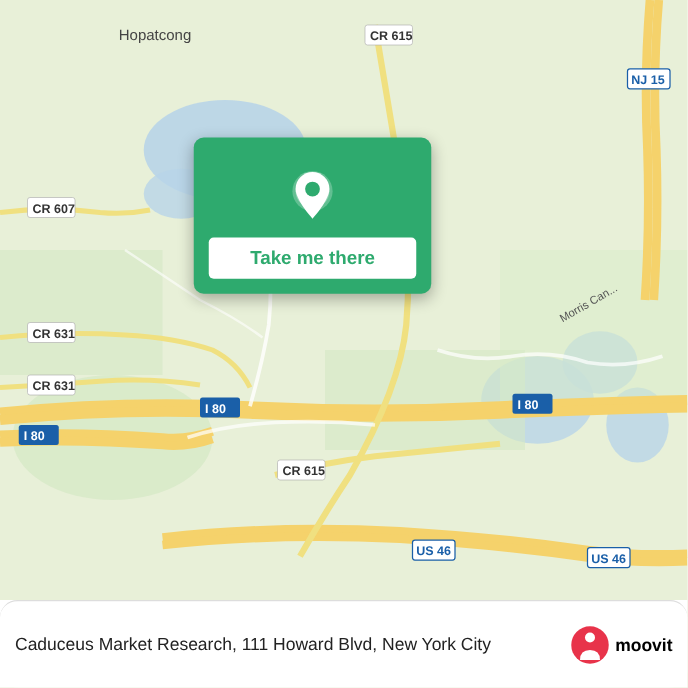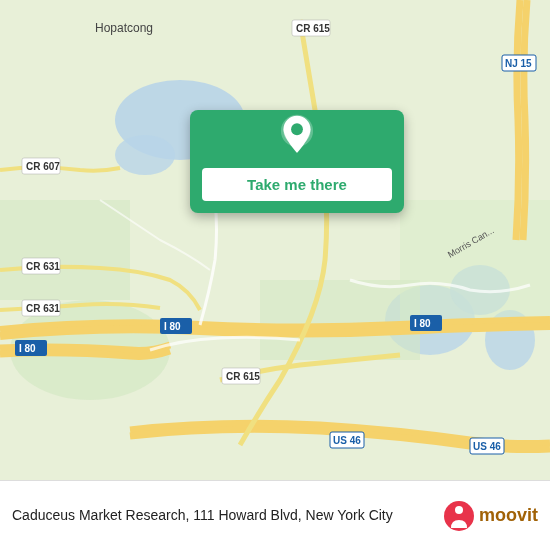--- a/index.html
+++ b/index.html
@@ -17,29 +17,28 @@
     
     #map-svg {
       width: 100%;
       height: 100%;
     }
 
     #popup-card {
       position: absolute;
       top: 110px;
       left: 155px;
-      width: 214px;
+      width: 190px;
       background: #2eaa6e;
       border-radius: 8px;
       display: flex;
       flex-direction: column;
       align-items: center;
-      padding: 4px 12px 12px;
+      padding: 26px 12px 12px;
       box-shadow: 0 4px 12px rgba(0,0,0,0.3);
-      margin-left: 35px;
     }
 
     #location-pin-icon {
       width: 44px;
       height: 44px;
       margin-bottom: 10px;
     }
 
     #take-me-there-btn {
       background: white;
@@ -56,20 +55,21 @@
 
     #bottom-bar {
       width: 550px;
       height: 70px;
       background: white;
       display: flex;
       align-items: center;
       padding: 0 12px;
       border-top: 1px solid #ddd;
       gap: 10px;
+      border-radius: 14px;
     }
 
     #osm-attribution {
       position: absolute;
       bottom: 71px;
       left: 6px;
       font-size: 10px;
       color: #333;
       background: rgba(255,255,255,0.7);
       padding: 1px 3px;
@@ -89,23 +89,23 @@
       gap: 4px;
       flex-shrink: 0;
     }
 
     #moovit-icon {
       width: 32px;
       height: 32px;
     }
 
     #moovit-text {
-      font-size: 18px;
+      font-size: 14px;
       font-weight: 700;
-      color: #a16207;
+      color: #000000;
     }
   </style>
 </head>
 <body>
 
 <div id="map-container">
   
   <svg id="map-svg" viewBox="0 0 550 480" xmlns="http://www.w3.org/2000/svg">
 
     <rect width="550" height="480" fill="#e8f0d8"></rect>

